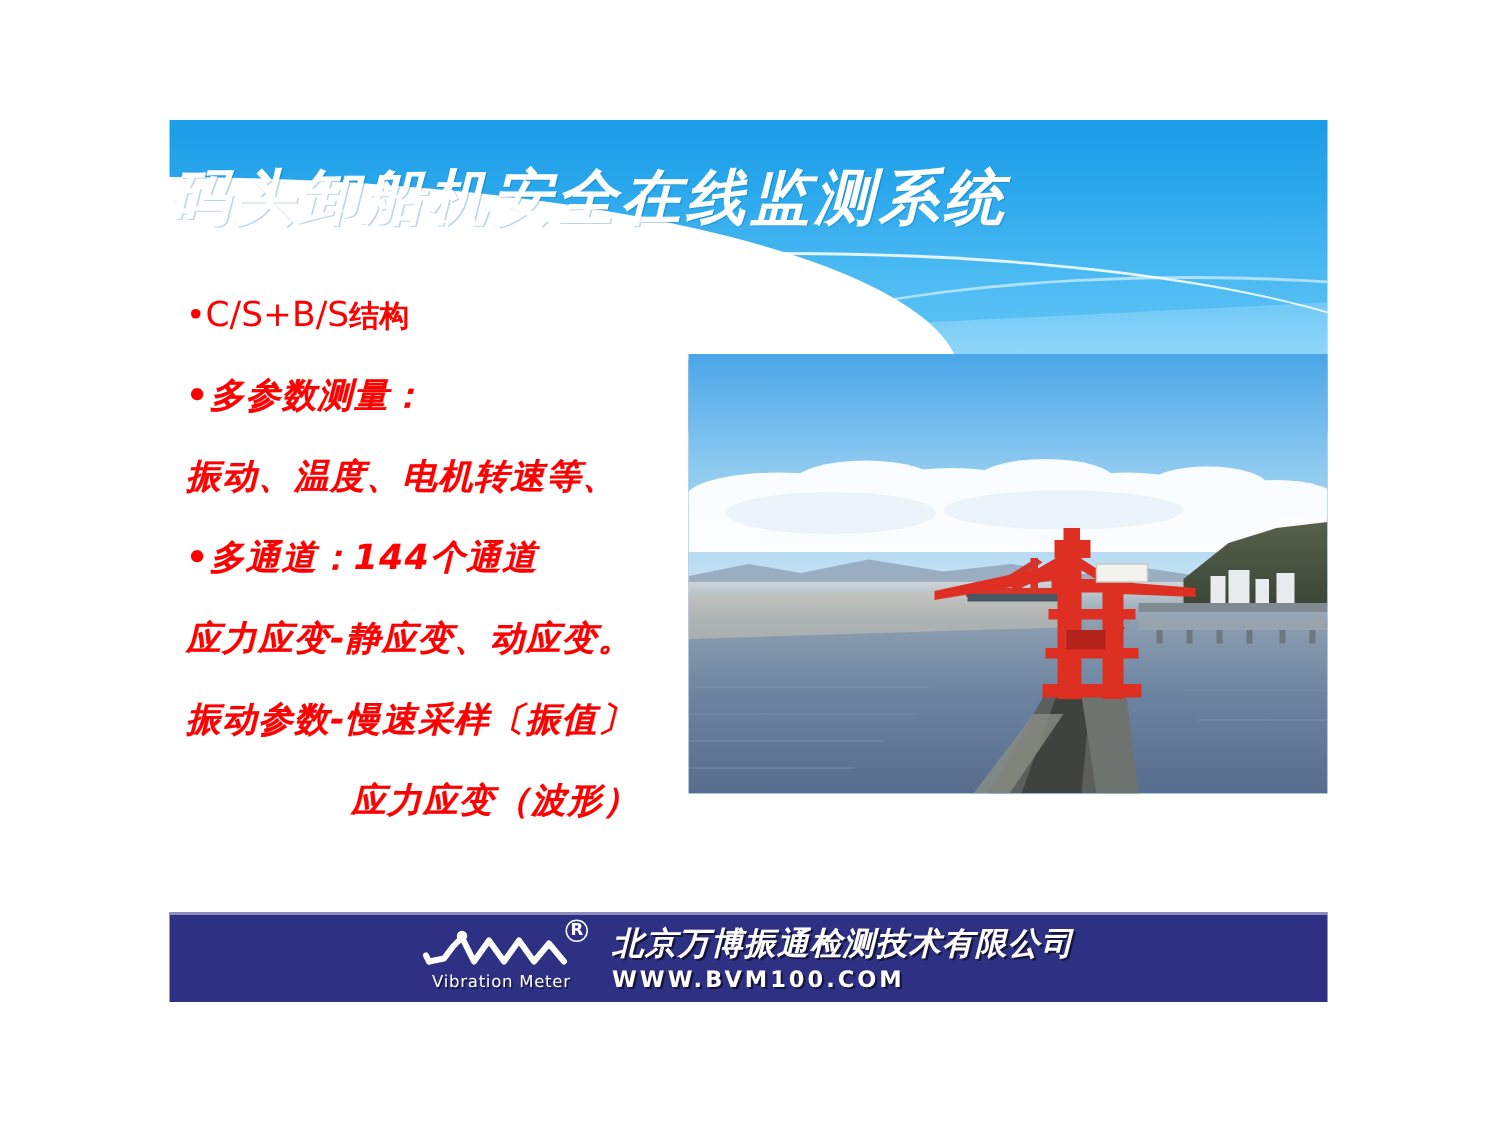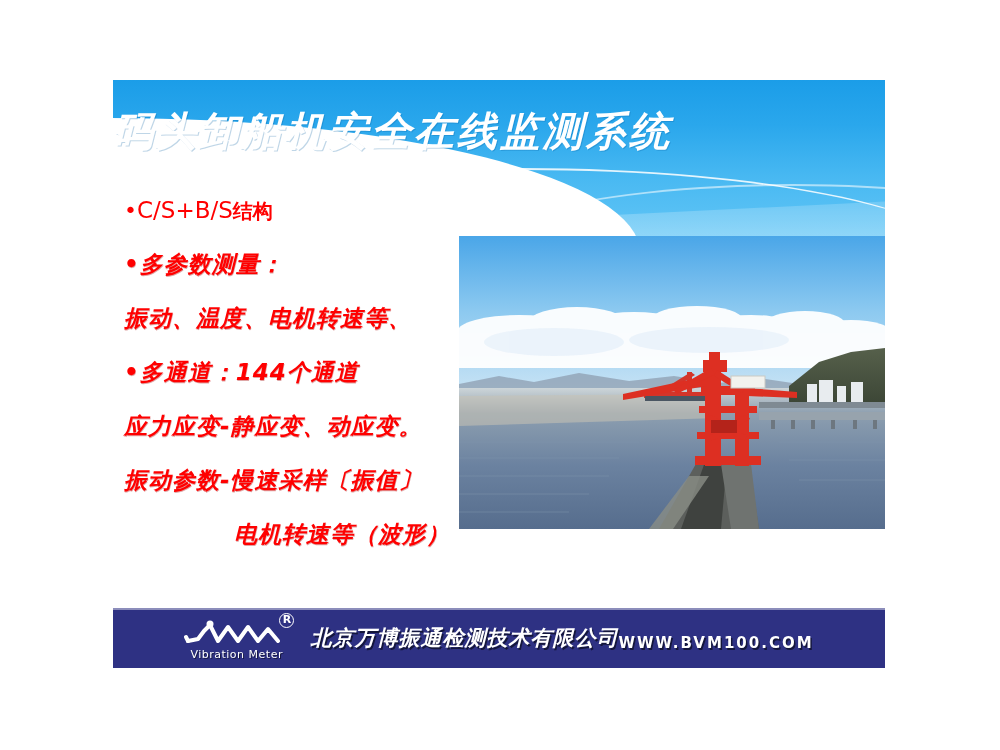--- a/index.html
+++ b/index.html
@@ -148,21 +148,21 @@
     color:#ffffff; font-size:11px; font-weight:bold;
     border:1px solid #ffffff; border-radius:50%;
     width:13px;height:13px;line-height:12px;text-align:center;
   }
   .logo-sub{
     position:absolute; left:6px; bottom:0px;
     color:#ffffff; font-size:11px; font-weight:normal;
     letter-spacing:.5px;
     text-shadow:1px 1px 0 rgba(0,0,0,.5);
   }
-  .footer-texts{ display:flex; align-items:flex-end; }
+  .footer-texts{ display:flex; flex-direction:column; align-items:flex-start; }
   .footer-company{
     color:#ffffff;font-size:21px;font-weight:bold;font-style:italic;
     letter-spacing:1px;
     text-shadow:1.5px 1.5px 0 rgba(0,0,0,.55);
     white-space:nowrap;
   }
   .footer-url{
     color:#ffffff;font-size:15px;font-weight:bold;
     letter-spacing:2px;
     text-shadow:1.5px 1.5px 0 rgba(0,0,0,.55);
@@ -191,21 +191,21 @@
 
     <div class="line latin">
       <span class="bullet-dot">•</span><span>C/S+B/S</span><span class="cjk">结构</span>
     </div>
 
     <div class="line cn">•多参数测量：</div>
     <div class="line cn">振动、温度、电机转速等、</div>
     <div class="line cn">•多通道：144个通道</div>
     <div class="line cn">应力应变-静应变、动应变。</div>
     <div class="line cn">振动参数-慢速采样〔振值〕</div>
-    <div class="line cn indent">电机转速等（波形）</div>
+    <div class="line cn indent">应力应变（波形）</div>
   </div>
 
   <div class="photo">
     <svg viewBox="0 0 426 293" preserveAspectRatio="none">
       <defs>
         <linearGradient id="sky" x1="0" y1="0" x2="0" y2="1">
           <stop offset="0%" stop-color="#4aa6e8"></stop>
           <stop offset="45%" stop-color="#8cc9f0"></stop>
           <stop offset="100%" stop-color="#cfe6f5"></stop>
         </linearGradient>

